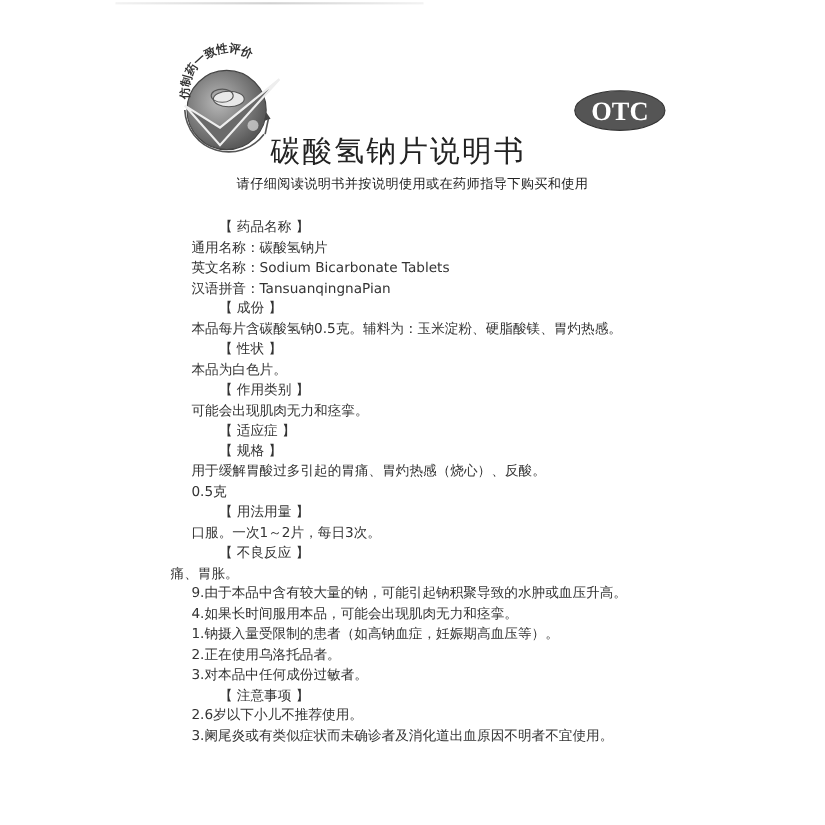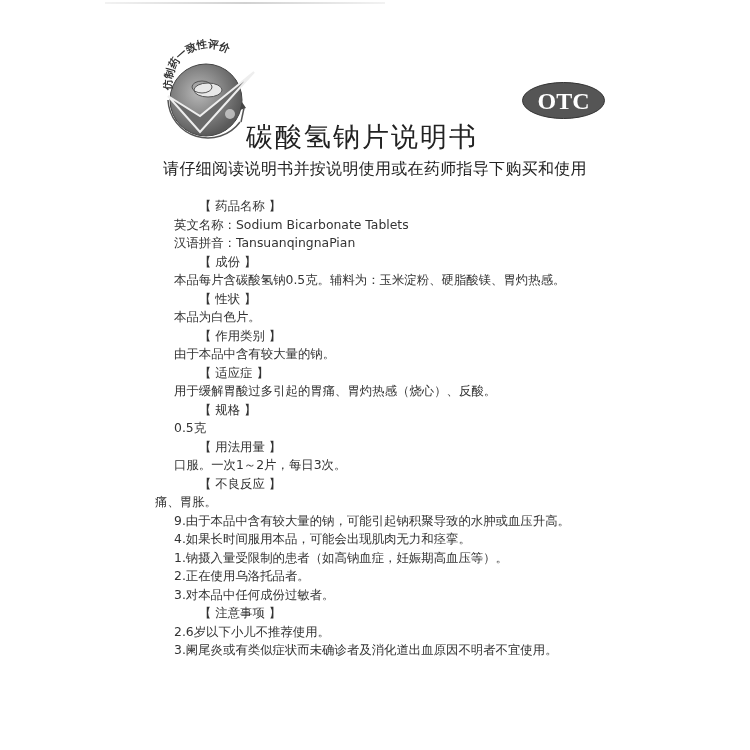--- a/index.html
+++ b/index.html
@@ -17,21 +17,21 @@
     }
     .otc {
       position: absolute; left: 521px; top: 69px; width: 85px; height: 39px; margin-top: 12px;
     }
     .title {
       position: absolute; left: 0; width: 724px; top: 119px;
       text-align: center; font-size: 27px; letter-spacing: 2px; color: #222;
     }
     .subtitle {
       position: absolute; left: 0; width: 750px; top: 159px;
-      text-align: center; font-size: 16px; letter-spacing: 0.3px; color: #222;
+      text-align: center; font-size: 12px; letter-spacing: 0.3px; color: #222;
     }
     .content {
       position: absolute; left: 155px; top: 197px; width: 460px;
       font-size: 12.4px; line-height: 18.5px; color: #333;
     }
     .line { white-space: nowrap; height: 18.5px; }
     .heading { padding-left: 0; margin-left: 44px; }
     .indent { padding-left: 19px; }
     .wrap-cont { padding-left: 0; }
   </style>
@@ -72,36 +72,37 @@
     <text x="42.5" y="28" text-anchor="middle" font-size="24" font-weight="bold" fill="#ffffff" font-family="Liberation Serif, serif">OTC</text>
   </svg>
 </div>
 
 <div class="title">碳酸氢钠片说明书</div>
 <div class="subtitle">请仔细阅读说明书并按说明使用或在药师指导下购买和使用</div>
 
 <div class="content">
 
   <div class="line heading">【 药品名称 】</div>
+  <div class="line indent">通用名称：碳酸氢钠片</div>
   <div class="line indent">英文名称：Sodium Bicarbonate Tablets</div>
   <div class="line indent">汉语拼音：TansuanqingnaPian</div>
 
   <div class="line heading">【 成份 】</div>
   <div class="line indent">本品每片含碳酸氢钠0.5克。辅料为：玉米淀粉、硬脂酸镁、胃灼热感。</div>
 
   <div class="line heading">【 性状 】</div>
   <div class="line indent">本品为白色片。</div>
 
   <div class="line heading">【 作用类别 】</div>
-  <div class="line indent">由于本品中含有较大量的钠。</div>
+  <div class="line indent">可能会出现肌肉无力和痉挛。</div>
 
   <div class="line heading">【 适应症 】</div>
+  <div class="line heading">【 规格 】</div>
+
   <div class="line indent">用于缓解胃酸过多引起的胃痛、胃灼热感（烧心）、反酸。</div>
-
-  <div class="line heading">【 规格 】</div>
   <div class="line indent">0.5克</div>
 
   <div class="line heading">【 用法用量 】</div>
   <div class="line indent">口服。一次1～2片，每日3次。</div>
 
   <div class="line heading">【 不良反应 】</div>
   <div class="line wrap-cont">痛、胃胀。</div>
   <div class="line indent">9.由于本品中含有较大量的钠，可能引起钠积聚导致的水肿或血压升高。</div>
   <div class="line indent">4.如果长时间服用本品，可能会出现肌肉无力和痉挛。</div>
 

